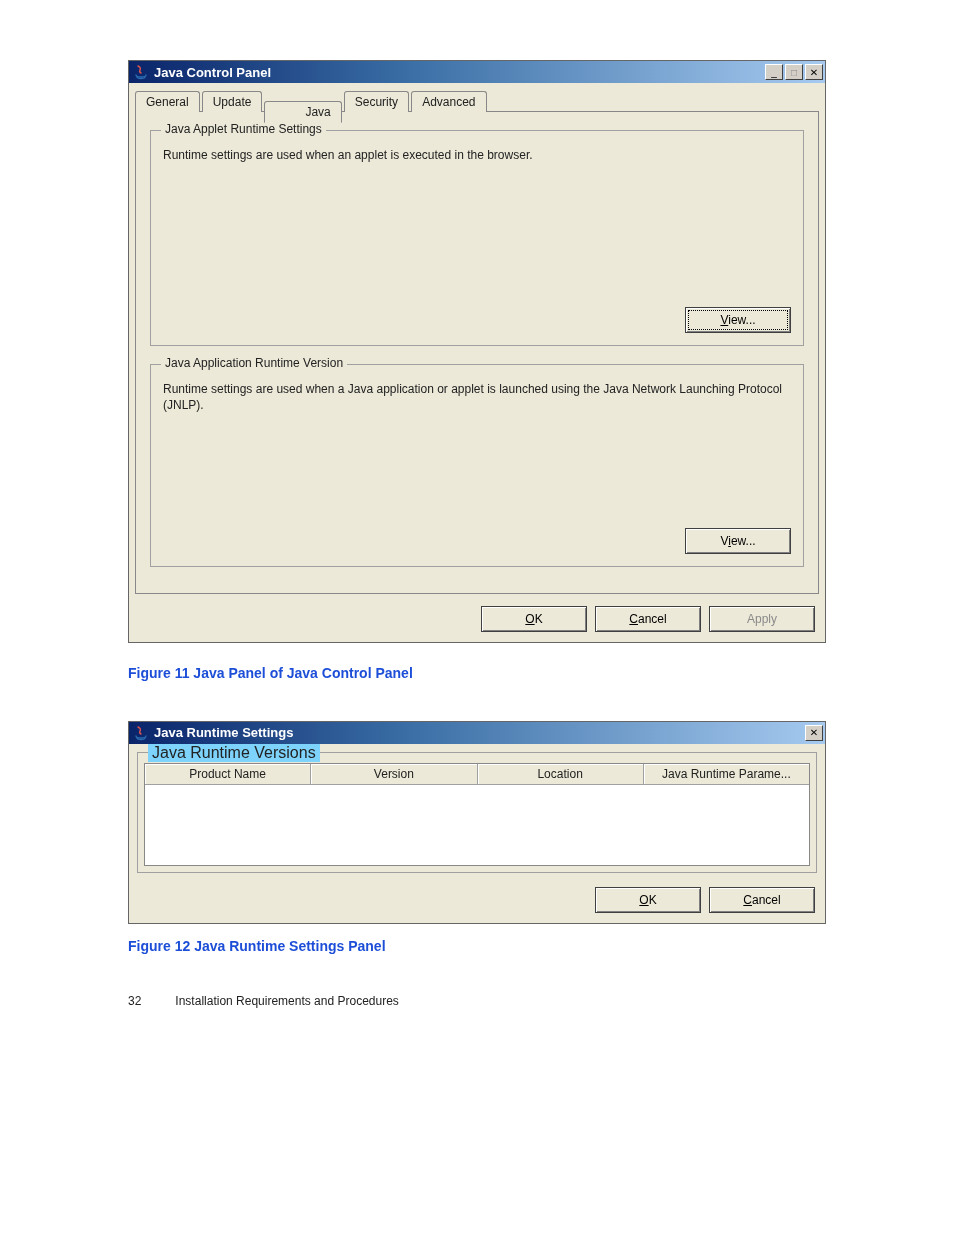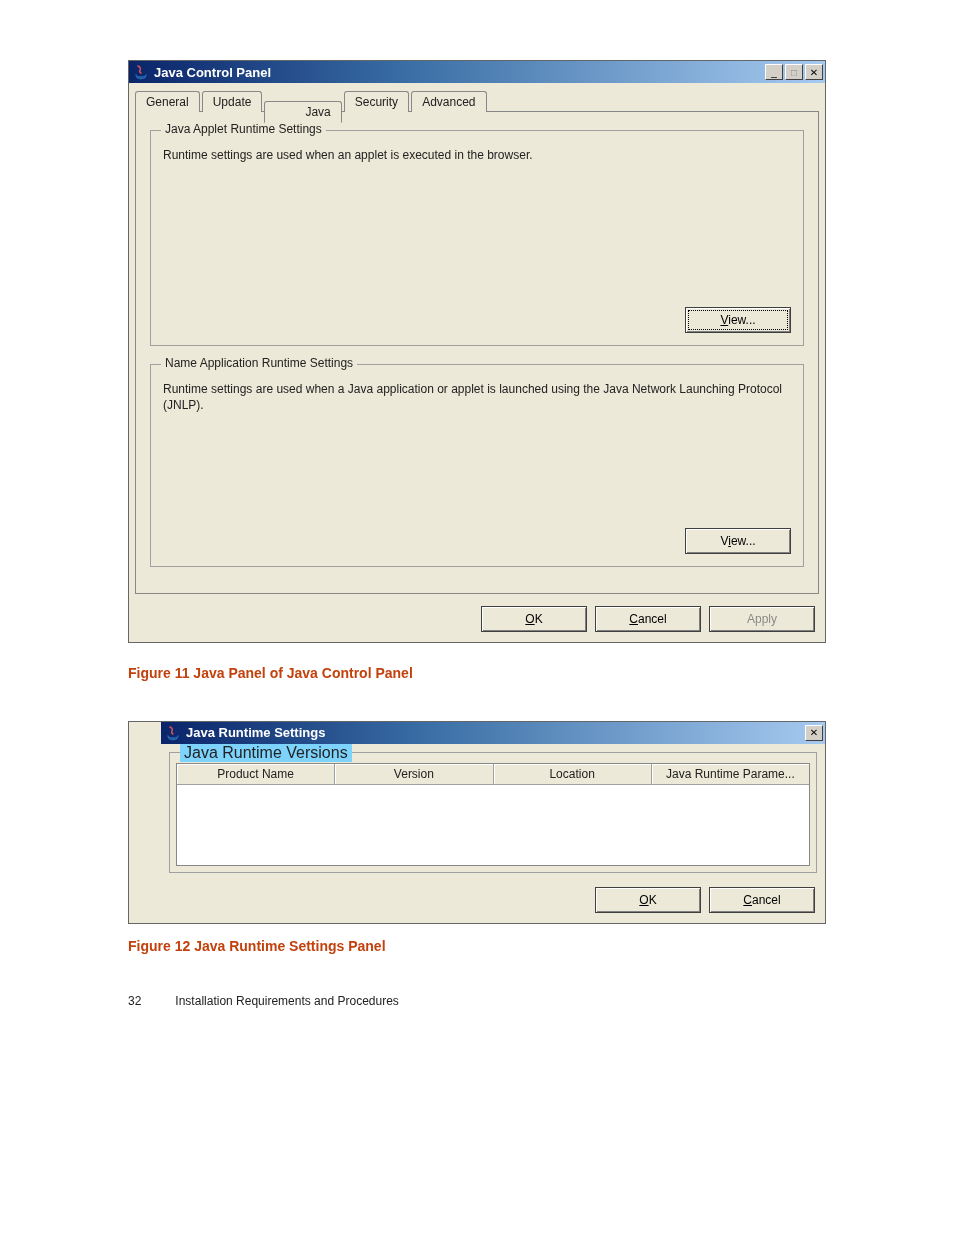--- a/index.html
+++ b/index.html
@@ -140,21 +140,21 @@
   .dlg-buttons {
     display: flex;
     justify-content: flex-end;
     padding: 6px 10px 10px 10px;
   }
   
   .spacer-tall1 { height: 130px; }
   .spacer-tall2 { height: 100px; }
   
   .caption {
-    color: #c2410c;
+    color: #1d4ed8;
     font-family: Arial, sans-serif;
     font-weight: bold;
     font-size: 14px;
     margin: 10px 0 40px 0;
   }
   
   .rt-body {
     padding: 8px;
   }
   .rt-group {
@@ -263,21 +263,21 @@
         <div class="group-body-text">Runtime settings are used when an applet is executed in the browser.</div>
         <div class="spacer-tall1"></div>
         <div class="btn-row-right">
           <div class="button default with-underline">
             <span><span class="ul">V</span><span>iew...</span></span>
           </div>
         </div>
       </div>
 
       <div class="groupbox">
-        <div class="legend">Name Application Runtime Settings</div>
+        <div class="legend">Java Application Runtime Version</div>
         <div class="group-body-text">Runtime settings are used when a Java application or applet is launched using the Java Network Launching Protocol (JNLP).</div>
         <div class="spacer-tall2"></div>
         <div class="btn-row-right">
           <div class="button with-underline">
             <span>V<span style="text-decoration:underline">i</span>ew...</span>
           </div>
         </div>
       </div>
 
     </div>
@@ -288,21 +288,21 @@
       </div>
       <div class="button with-underline">
         <span><span class="ul">C</span>ancel</span>
       </div>
       <div class="button disabled">Apply</div>
     </div>
   </div>
 
   <div class="caption">Figure 11 Java Panel of Java Control Panel</div>
 
-  <div class="window" style="margin-bottom:14px;padding-left:32px;">
+  <div class="window" style="margin-bottom:14px;">
     <div class="titlebar">
       <span class="icon java-logo">
         <svg width="16" height="16" viewBox="0 0 16 16">
           <path d="M5 2c2 1 3 2 2 4-1 2 1 3 1 3" stroke="#d9534f" stroke-width="1.5" fill="none" stroke-linecap="round"></path>
           <path d="M3 11c0 1 2 2 5 2s5-1 5-2" stroke="#2a6bb0" stroke-width="1.3" fill="none" stroke-linecap="round"></path>
           <path d="M4 13c0 1 1.5 1.5 4 1.5s4-.5 4-1.5" stroke="#2a6bb0" stroke-width="1.3" fill="none" stroke-linecap="round"></path>
         </svg>
       </span>
       <span class="title">Java Runtime Settings</span>
       <span class="spacer"></span>

